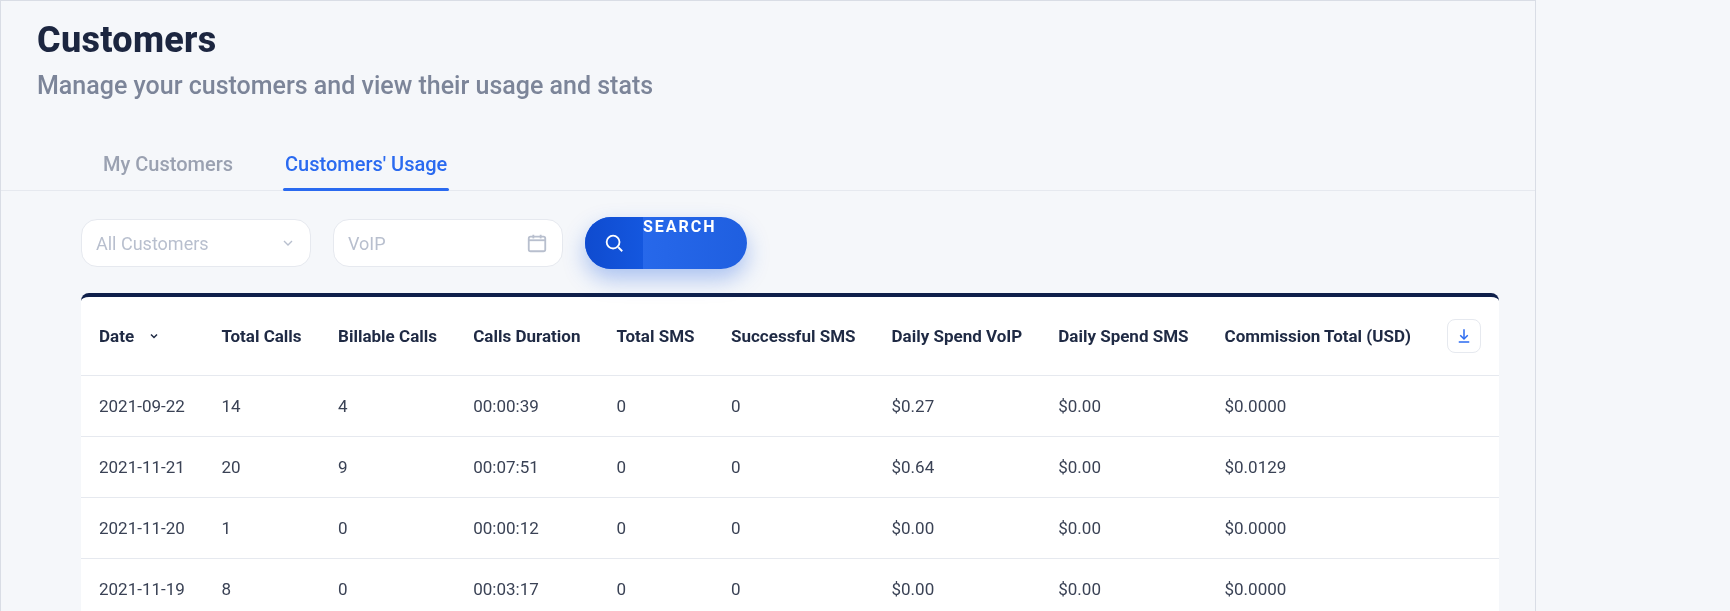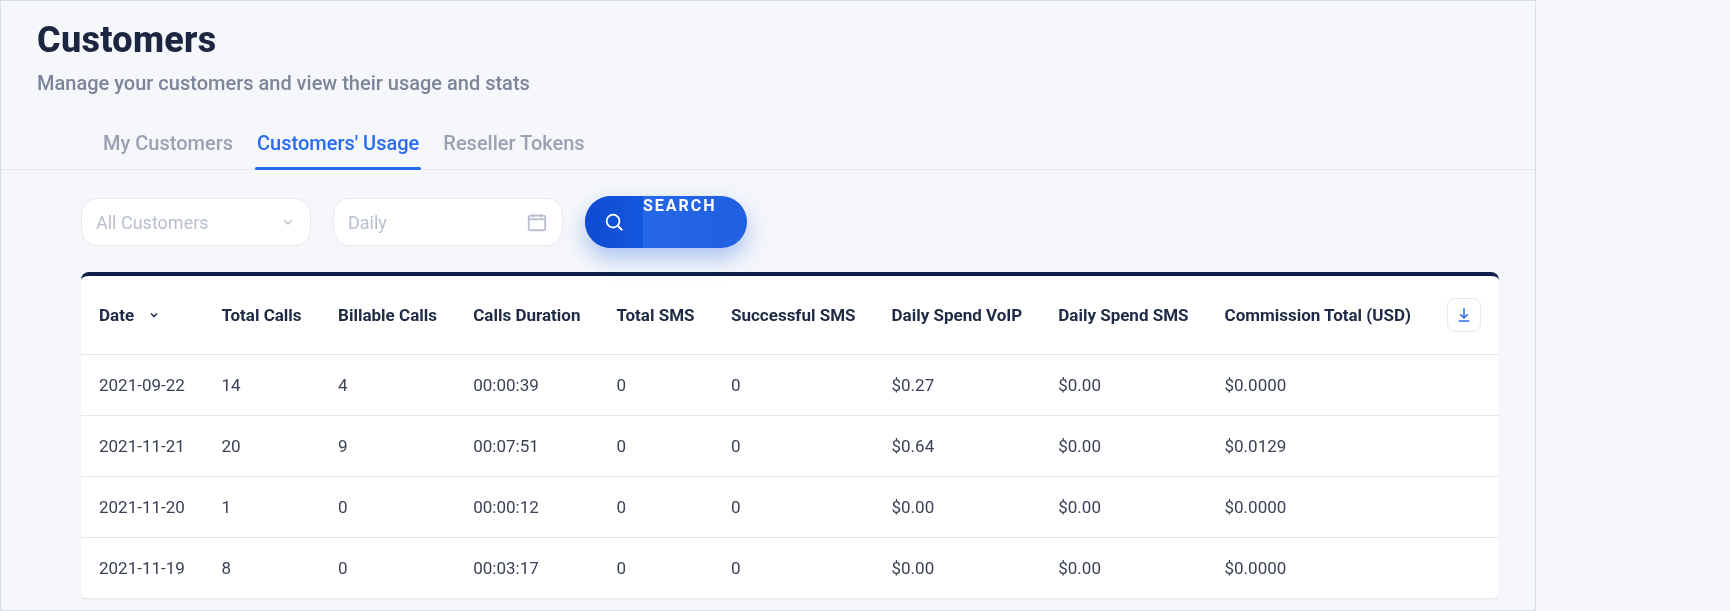--- a/index.html
+++ b/index.html
@@ -11,22 +11,22 @@
     --blue2:#2a6af0;
     --blue3:#0f58d6;
     --white:#ffffff;
     --dark:#0f1f4a;
   }
   *{box-sizing:border-box;font-family: -apple-system, BlinkMacSystemFont, "Segoe UI", Roboto, Helvetica, Arial, sans-serif;}
   html,body{margin:0;padding:0;background:var(--bg);color:var(--ink);}
   .page{width:1536px;min-height:611px;background:var(--bg);border:1px solid #d9dde5;overflow:hidden}
   .header{padding:18px 36px 4px 36px}
   .title{font-size:36px;font-weight:800;letter-spacing:.3px;color:#1c2640;margin:0}
-  .subtitle{font-size:20px;color:#7c8599;margin:10px 0 0 0;font-weight:500}
-  .tabs{display:flex;gap:20px;padding:26px 36px 0 100px;border-bottom:1px solid var(--line)}
+  .subtitle{font-size:25px;color:#7c8599;margin:10px 0 16px 0;font-weight:500}
+  .tabs{display:flex;gap:48px;padding:26px 36px 0 100px;border-bottom:1px solid var(--line)}
   .tab{padding:6px 2px 14px 2px;font-size:20px;color:#9aa1b1;cursor:pointer;position:relative;font-weight:500}
   .tab[aria-selected="true"]{color:var(--blue2);}
   .tab[aria-selected="true"]::after{content:"";position:absolute;left:0;right:0;bottom:-1px;height:3px;background:var(--blue2);border-radius:2px}
 
   .content{padding:26px 36px 0 80px}
   .filters{display:flex;gap:22px;align-items:center;margin-bottom:24px}
   .select, .date{
     height:48px;border:1px solid var(--line);background:var(--white);
     border-radius:16px;display:flex;align-items:center;justify-content:space-between;
     padding:0 14px;color:#b8bfce;font-size:18px
@@ -73,35 +73,34 @@
 <div class="page">
 
 <div class="header">
   <h1 class="title">Customers</h1>
   <p class="subtitle">Manage your customers and view their usage and stats</p>
 </div>
 
 <nav class="tabs">
   <div class="tab" role="tab" aria-selected="false">My Customers</div>
   <div class="tab" role="tab" aria-selected="true">Customers' Usage</div>
-  <div class="tab" role="tab" aria-selected="false">Reseller Tokens</div>
 </nav>
 
 <div class="content">
   <div class="filters">
     <div class="select">
       <span>All Customers</span>
       <svg class="chev" viewBox="0 0 24 24" fill="none" stroke="#b8bfce" stroke-width="2">
             <polyline points="6 9 12 15 18 9"></polyline>
           </svg>
     </div>
 
 
     <div class="date">
-      <span>Daily</span>
+      <span>VoIP</span>
       <svg class="cal" viewBox="0 0 24 24" fill="none" stroke="#b8bfce" stroke-width="2">
         <rect x="3" y="5" width="18" height="16" rx="2"></rect>
             <line x1="3" y1="9" x2="21" y2="9"></line>
             <line x1="8" y1="3" x2="8" y2="7"></line>
             <line x1="16" y1="3" x2="16" y2="7"></line>
       </svg>
     </div>
 
     <button class="searchbtn">
       <span class="cap">

